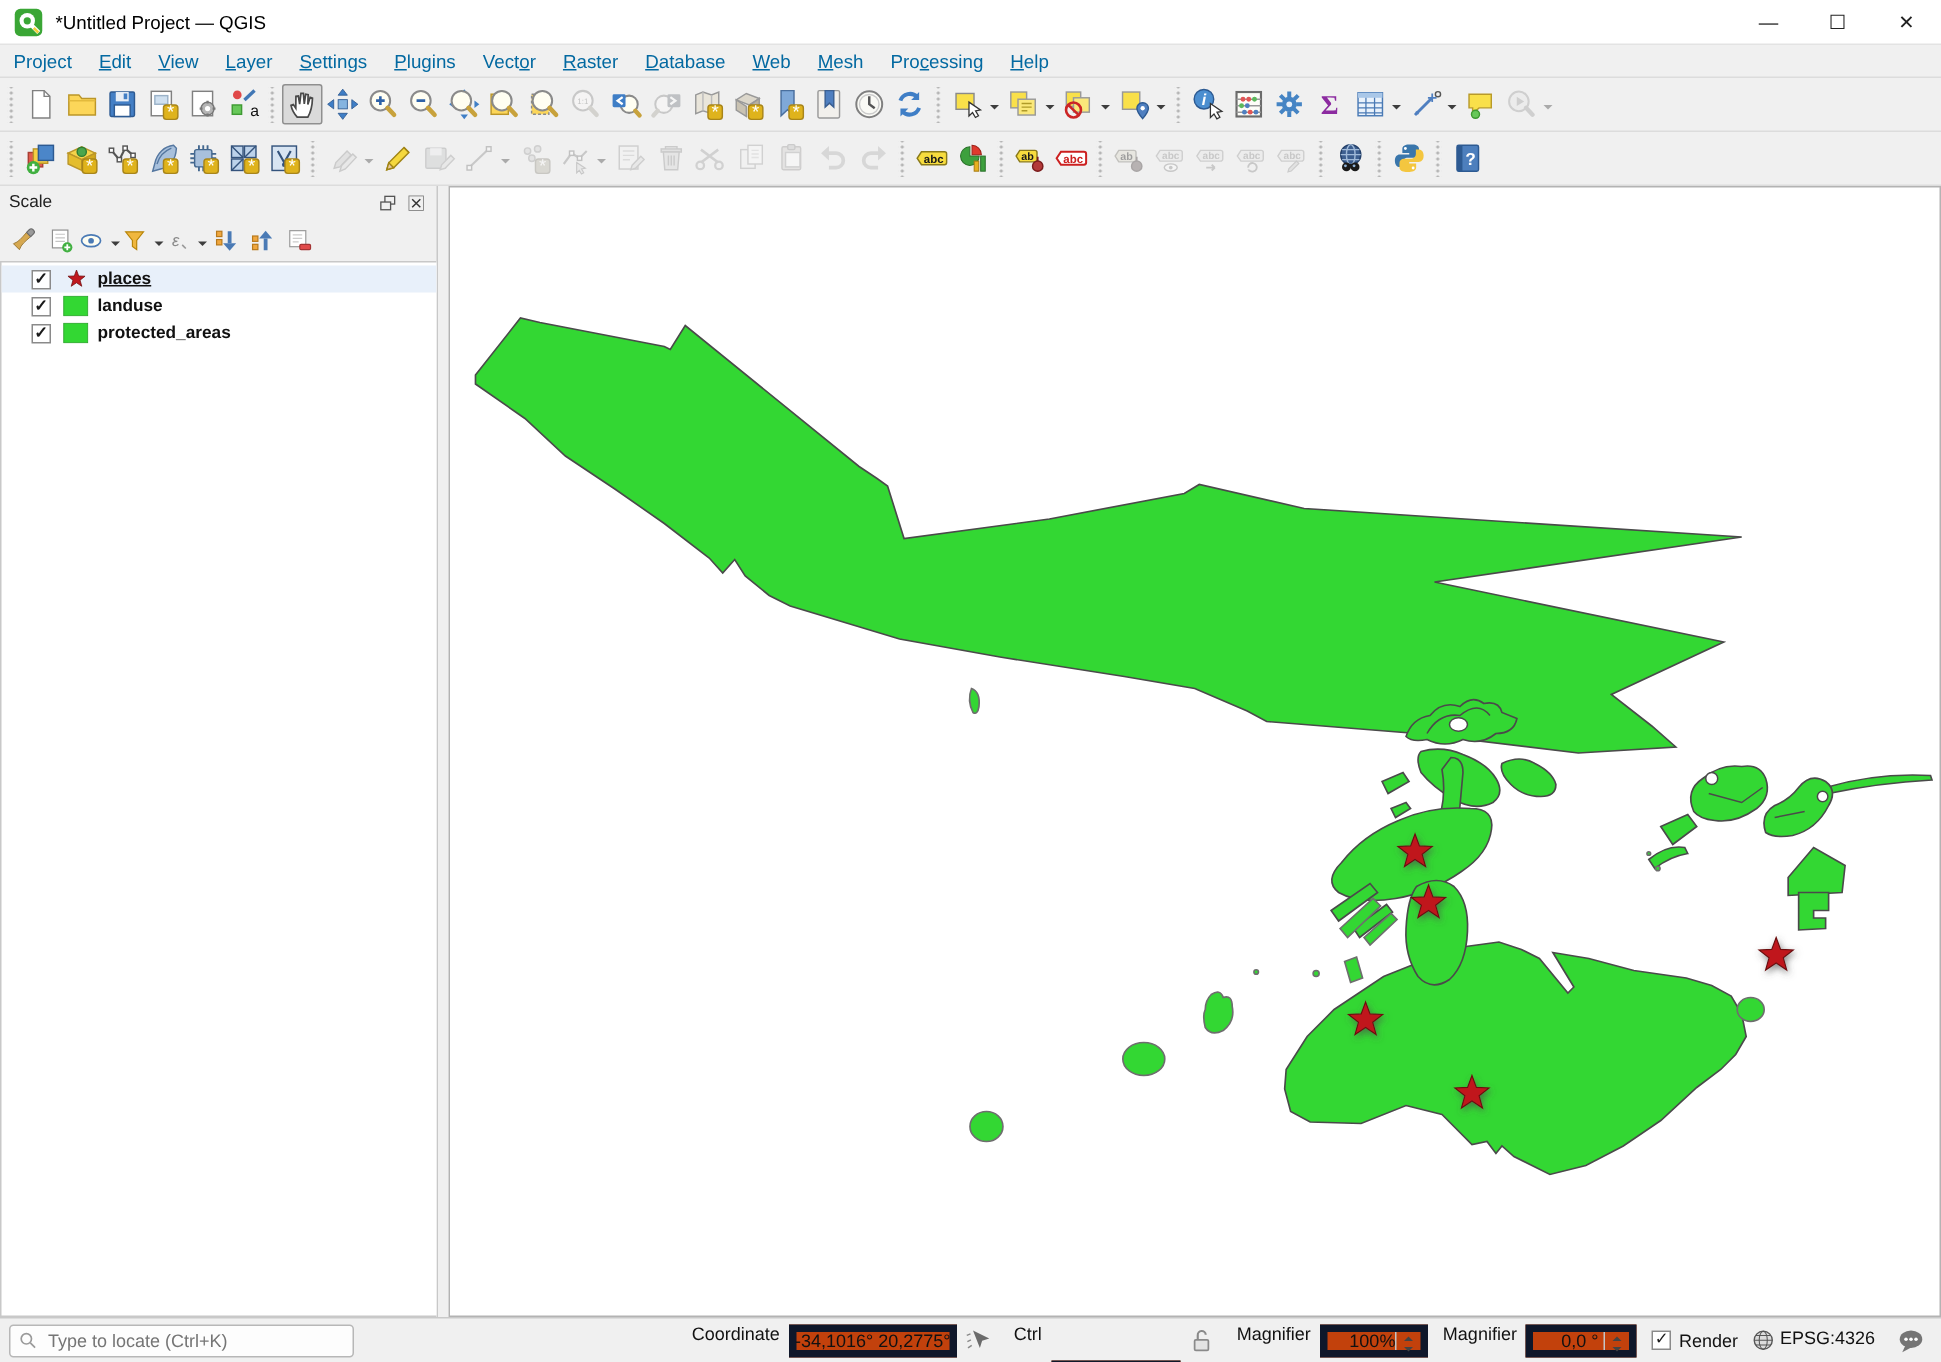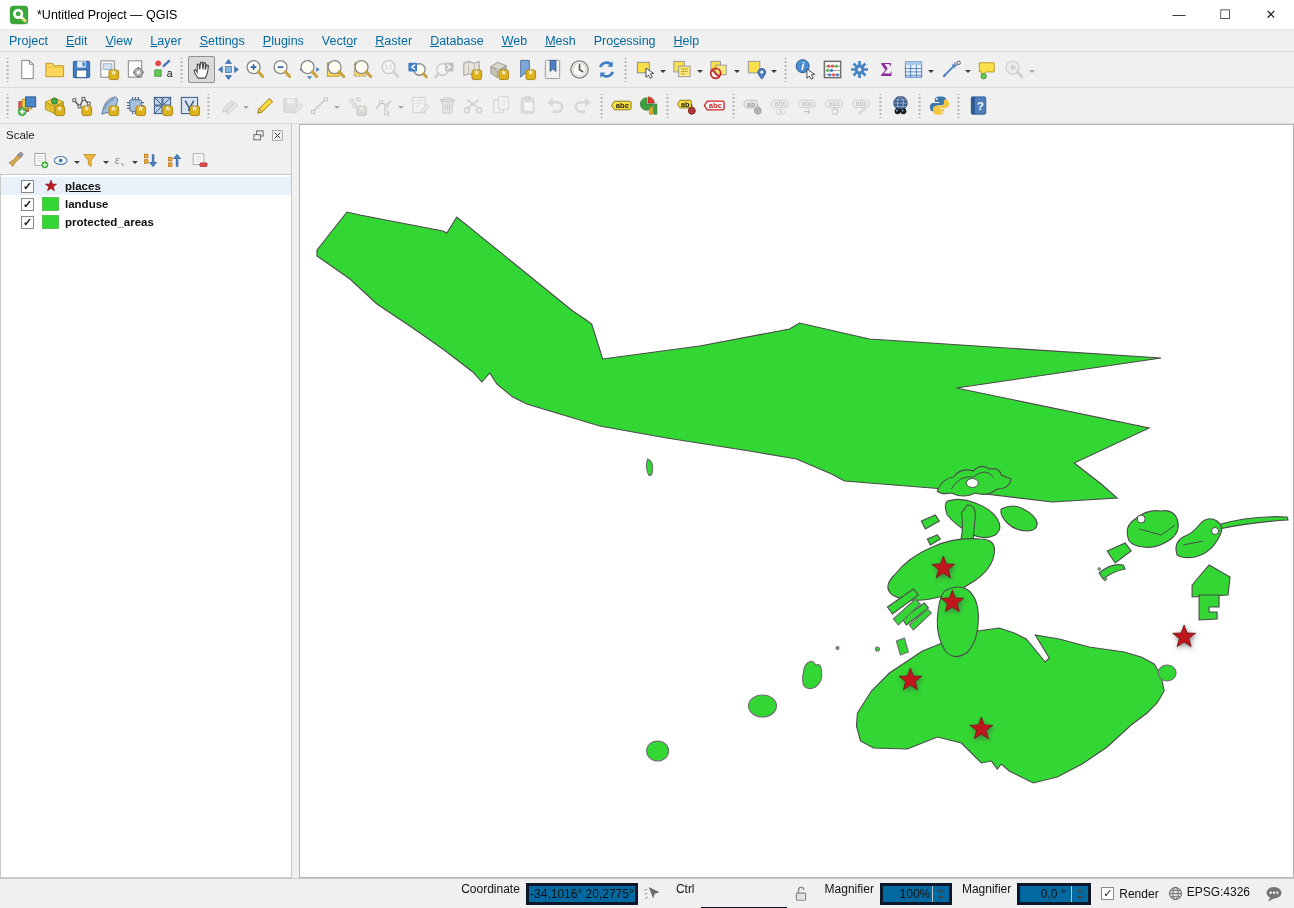--- a/index.html
+++ b/index.html
@@ -51,21 +51,21 @@
   .splitter{width:7px;background:#f0f0f0;flex:0 0 auto;}
   .map-canvas{flex:1;background:#ffffff;border:1px solid #b3b3b3;position:relative;overflow:hidden;}
   .map-canvas svg{position:absolute;left:0;top:0;width:100%;height:100%;}
   
   .statusbar{height:30px;background:#f0f0f0;border-top:1px solid #c9c9c9;display:flex;align-items:center;padding:0 6px;font-size:12px;color:#111;flex:0 0 auto;}
   .locator{width:230px;height:22px;border:1px solid #b7b7b7;border-radius:3px;background:#fdfdfd;display:flex;align-items:center;padding:0 4px;}
   .locator svg{width:15px;height:15px;margin-right:4px;flex:0 0 auto;}
   .locator input{border:none;outline:none;background:transparent;font-size:12px;width:100%;font-family:"Liberation Sans",sans-serif;color:#333;}
   .sb-spacer{flex:1;}
   .sb-label{margin:0 6px 10px 10px;white-space:nowrap;}
-  .sb-box{height:22px;border:3px solid #0f172a;background:#0369a1;display:flex;align-items:center;justify-content:center;padding:0 18px;white-space:nowrap;}
+  .sb-box{height:22px;border:5px solid #0f172a;background:#c2410c;display:flex;align-items:center;justify-content:center;padding:0 18px;white-space:nowrap;}
   .sb-combo{position:relative;padding-right:20px;margin-top:48px;}
   .combo-arrow{position:absolute;right:0;top:0;width:18px;height:100%;border-left:1px solid #c5c5c5;display:flex;align-items:center;justify-content:center;}
   .combo-arrow::after{content:"";border:4px solid transparent;border-top-color:#444;margin-top:4px;}
   .sb-spin{position:relative;padding-right:20px;}
   .spins{position:absolute;right:0;top:0;width:17px;height:100%;border-left:1px solid #c5c5c5;display:flex;flex-direction:column;}
   .spins span{flex:1;display:flex;align-items:center;justify-content:center;}
   .spins .up::after{content:"";border:3.4px solid transparent;border-bottom-color:#444;margin-bottom:2px;}
   .spins .dn::after{content:"";border:3.4px solid transparent;border-top-color:#444;margin-top:2px;}
   .sb-icon{width:20px;height:20px;margin:0 4px;flex:0 0 auto;}
   .sb-icon svg{width:20px;height:20px;}
@@ -836,20 +836,27 @@
               <path d="M0,-12 L2.94,-4.05 L11.41,-3.71 L4.76,1.55 L7.05,9.71 L0,5 L-7.05,9.71 L-4.76,1.55 L-11.41,-3.71 L-2.94,-4.05 Z" transform="translate(885,488)" fill="#c0181f" stroke="#6d0f10" stroke-width="0.8" filter="url(#starShadow)"></path>
               <path d="M0,-12 L2.94,-4.05 L11.41,-3.71 L4.76,1.55 L7.05,9.71 L0,5 L-7.05,9.71 L-4.76,1.55 L-11.41,-3.71 L-2.94,-4.05 Z" transform="translate(611,531)" fill="#c0181f" stroke="#6d0f10" stroke-width="0.8" filter="url(#starShadow)"></path>
               <path d="M0,-12 L2.94,-4.05 L11.41,-3.71 L4.76,1.55 L7.05,9.71 L0,5 L-7.05,9.71 L-4.76,1.55 L-11.41,-3.71 L-2.94,-4.05 Z" transform="translate(682,580)" fill="#c0181f" stroke="#6d0f10" stroke-width="0.8" filter="url(#starShadow)"></path>
             </g>
         </g>
       </svg>
     </div>
   </div>
 
   <div class="statusbar">
+    <div class="locator">
+      <svg viewBox="0 0 24 24">
+          <circle cx="10.5" cy="10.5" r="5.5" fill="none" stroke="#9a9a9a" stroke-width="1.8"></circle>
+          <path d="M14.8 14.8l5 5" stroke="#9a9a9a" stroke-width="1.8"></path>
+        </svg>
+      <input placeholder="Type to locate (Ctrl+K)" style="">
+    </div>
     <span class="sb-spacer"></span>
     <span class="sb-label">Coordinate</span>
     <span class="sb-box" style="width:112px">-34,1016° 20,2775°</span>
     <span class="sb-icon">
       <svg viewBox="0 0 24 24">
           <path d="M8 3.5l5.5 14 1.8-5.7 5.7-1.8z" fill="#6b6b6b"></path>
           <path d="M3 7.5l3-1.2M3.5 12.5l2.8-1.4M4 17.5l3-2" stroke="#8a8a8a" stroke-width="1.2" fill="none"></path>
         </svg>
     </span>
     <span class="sb-label">Ctrl</span>

